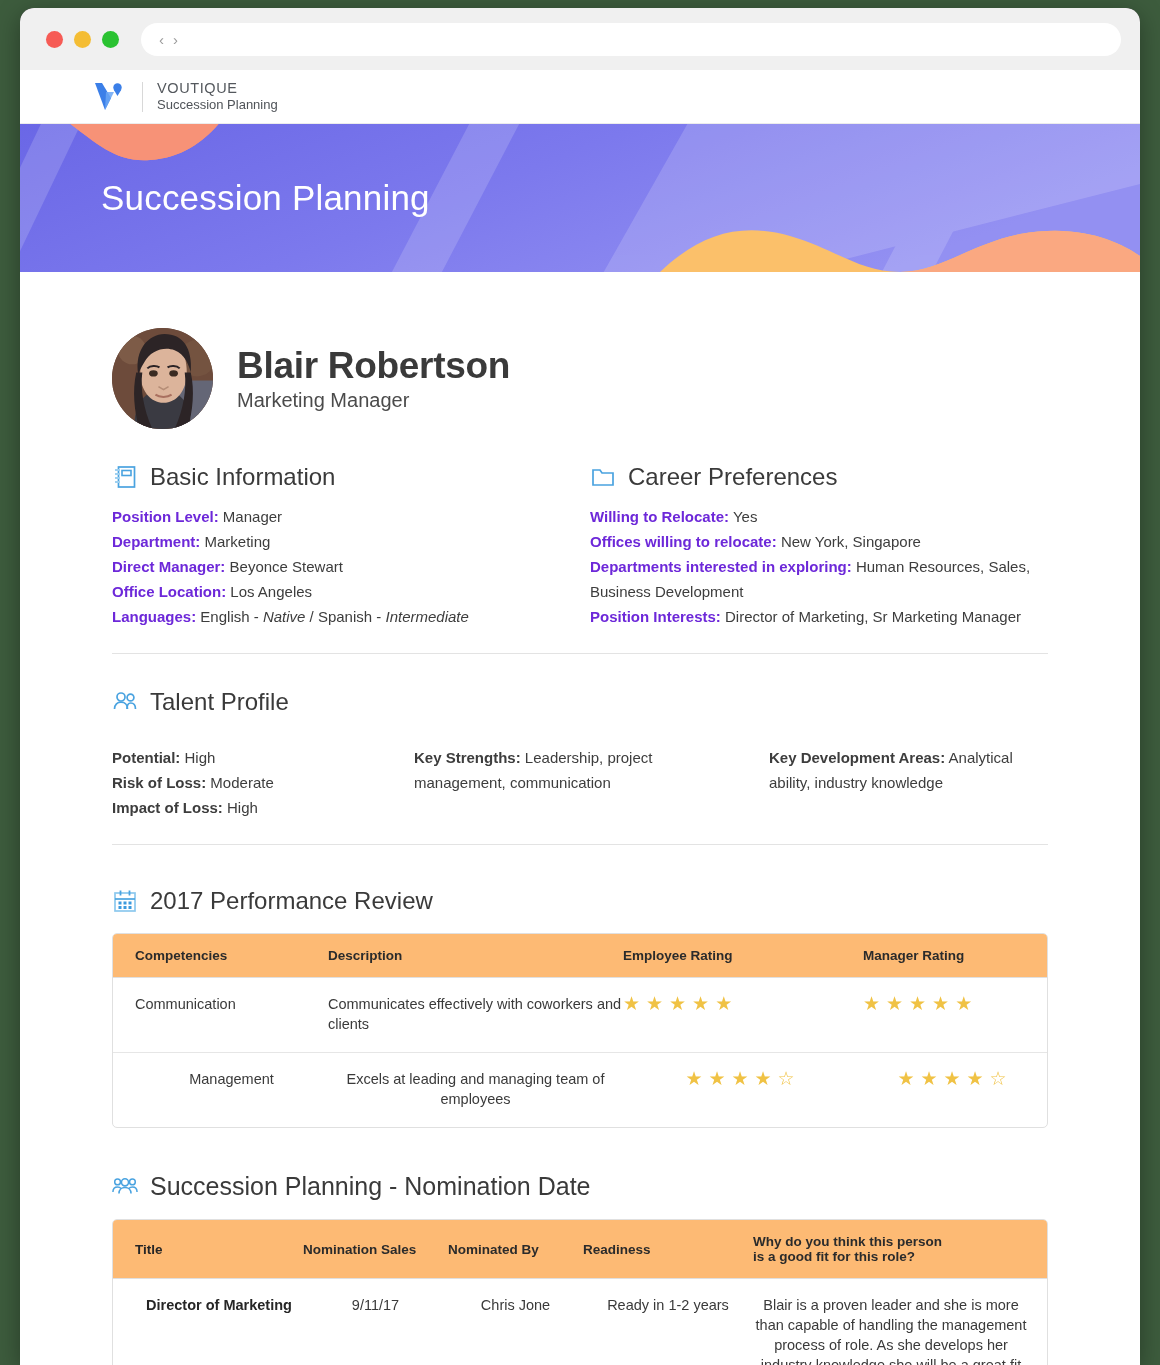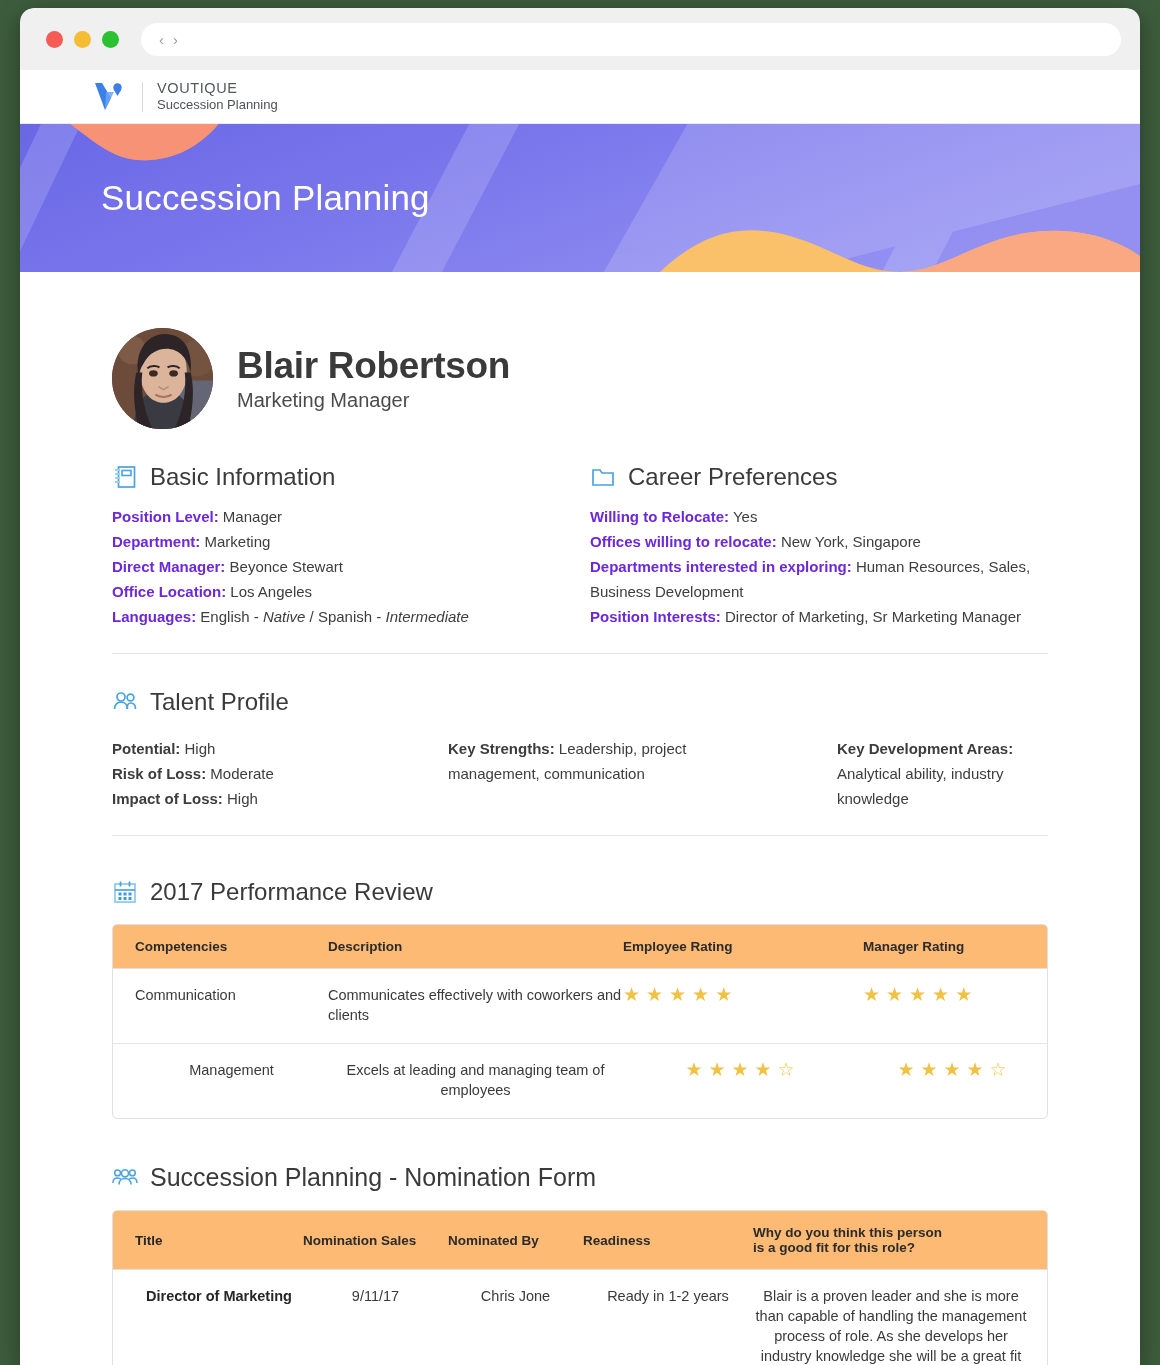--- a/index.html
+++ b/index.html
@@ -130,21 +130,21 @@
   .fieldrow { font-size: 15px; color: #3d3d3d; line-height: 25px; }
   .fieldrow b { font-weight: 700; color: #6d28d9; }
   .fieldrow i { font-style: italic; }
 
   .two-col { display: flex; gap: 0; margin-top: 34px; }
   .col-left { width: 478px; }
   .col-right { flex: 1; }
 
   .hr { height: 1px; background: #e3e3e3; margin: 24px 0 0 0; }
 
-  .three-col { display: flex; margin-top: 20px; gap: 34px; }
+  .three-col { display: flex; margin-top: 29px; }
   .tcol { font-size: 15px; color: #3d3d3d; line-height: 25px; }
   .tcol.a { width: 302px; }
   .tcol.b { width: 355px; padding-right: 40px; }
   .tcol.c { flex: 1; }
 
   
   .tbl-wrap {
     border: 1px solid #e0e0e0;
     border-radius: 5px;
     overflow: hidden;
@@ -453,21 +453,21 @@
           <span class="sec-icon">
             <svg viewBox="0 0 28 26">
               <circle cx="6" cy="8.5" r="3.1" fill="none" stroke="#4aa3e0" stroke-width="1.6"></circle>
               <circle cx="22" cy="8.5" r="3.1" fill="none" stroke="#4aa3e0" stroke-width="1.6"></circle>
               <circle cx="14" cy="9" r="3.8" fill="none" stroke="#4aa3e0" stroke-width="1.7"></circle>
               <path d="M1 19.5 C 1 16, 3 14, 6 14 C 7.6 14, 8.9 14.6, 9.8 15.6" fill="none" stroke="#4aa3e0" stroke-width="1.6"></path>
               <path d="M27 19.5 C 27 16, 25 14, 22 14 C 20.4 14, 19.1 14.6, 18.2 15.6" fill="none" stroke="#4aa3e0" stroke-width="1.6"></path>
               <path d="M7.5 21 C 7.5 17, 10.3 14.6, 14 14.6 C 17.7 14.6, 20.5 17, 20.5 21" fill="none" stroke="#4aa3e0" stroke-width="1.7"></path>
             </svg>
           </span>
-          <span class="sec-title">Succession Planning - Nomination Form</span>
+          <span class="sec-title">Succession Planning - Nomination Date</span>
         </div>
 
         <div class="tbl-wrap">
           <table>
             <thead>
               <tr>
                 <th class="nt-c1">Title</th>
                 <th class="nt-c2">Nomination Sales</th>
                 <th class="nt-c3">Nominated By</th>
                 <th class="nt-c4">Readiness</th>

